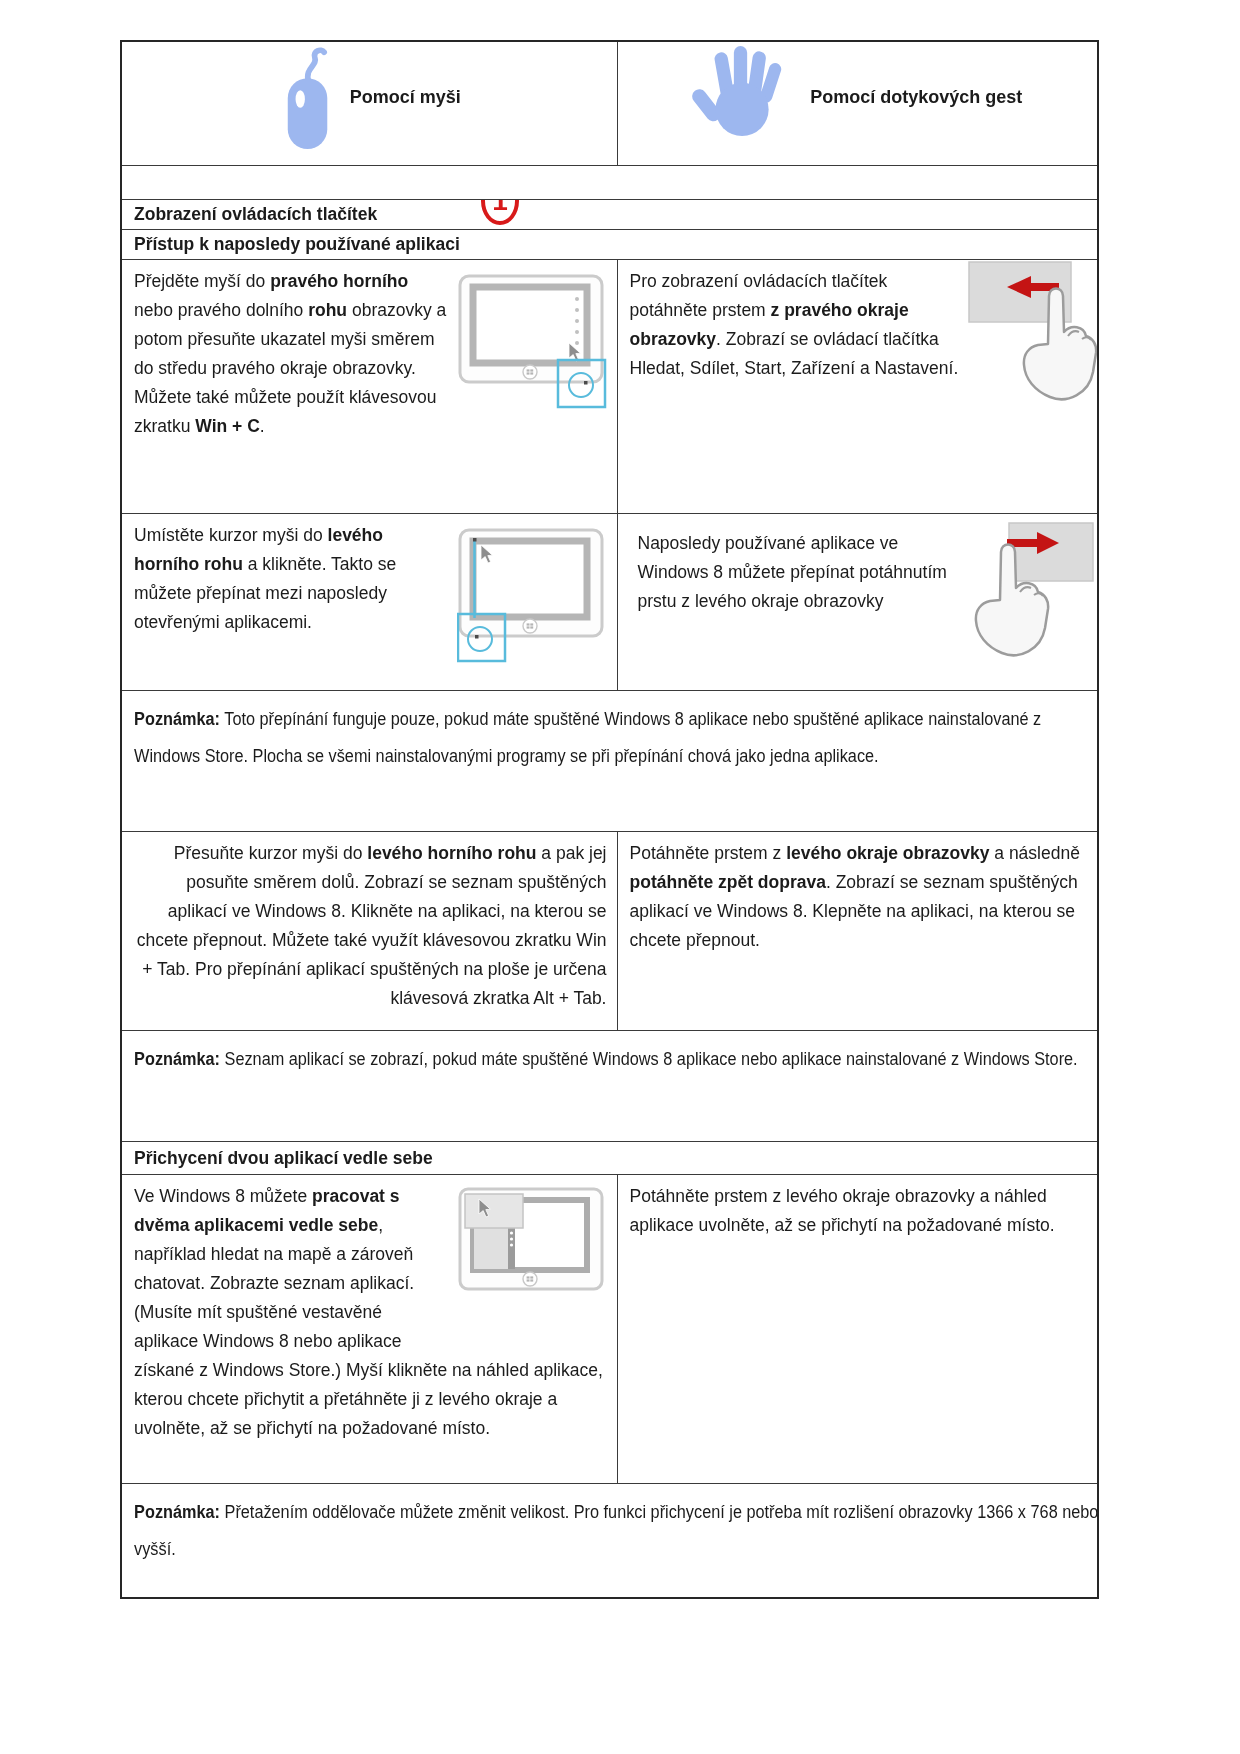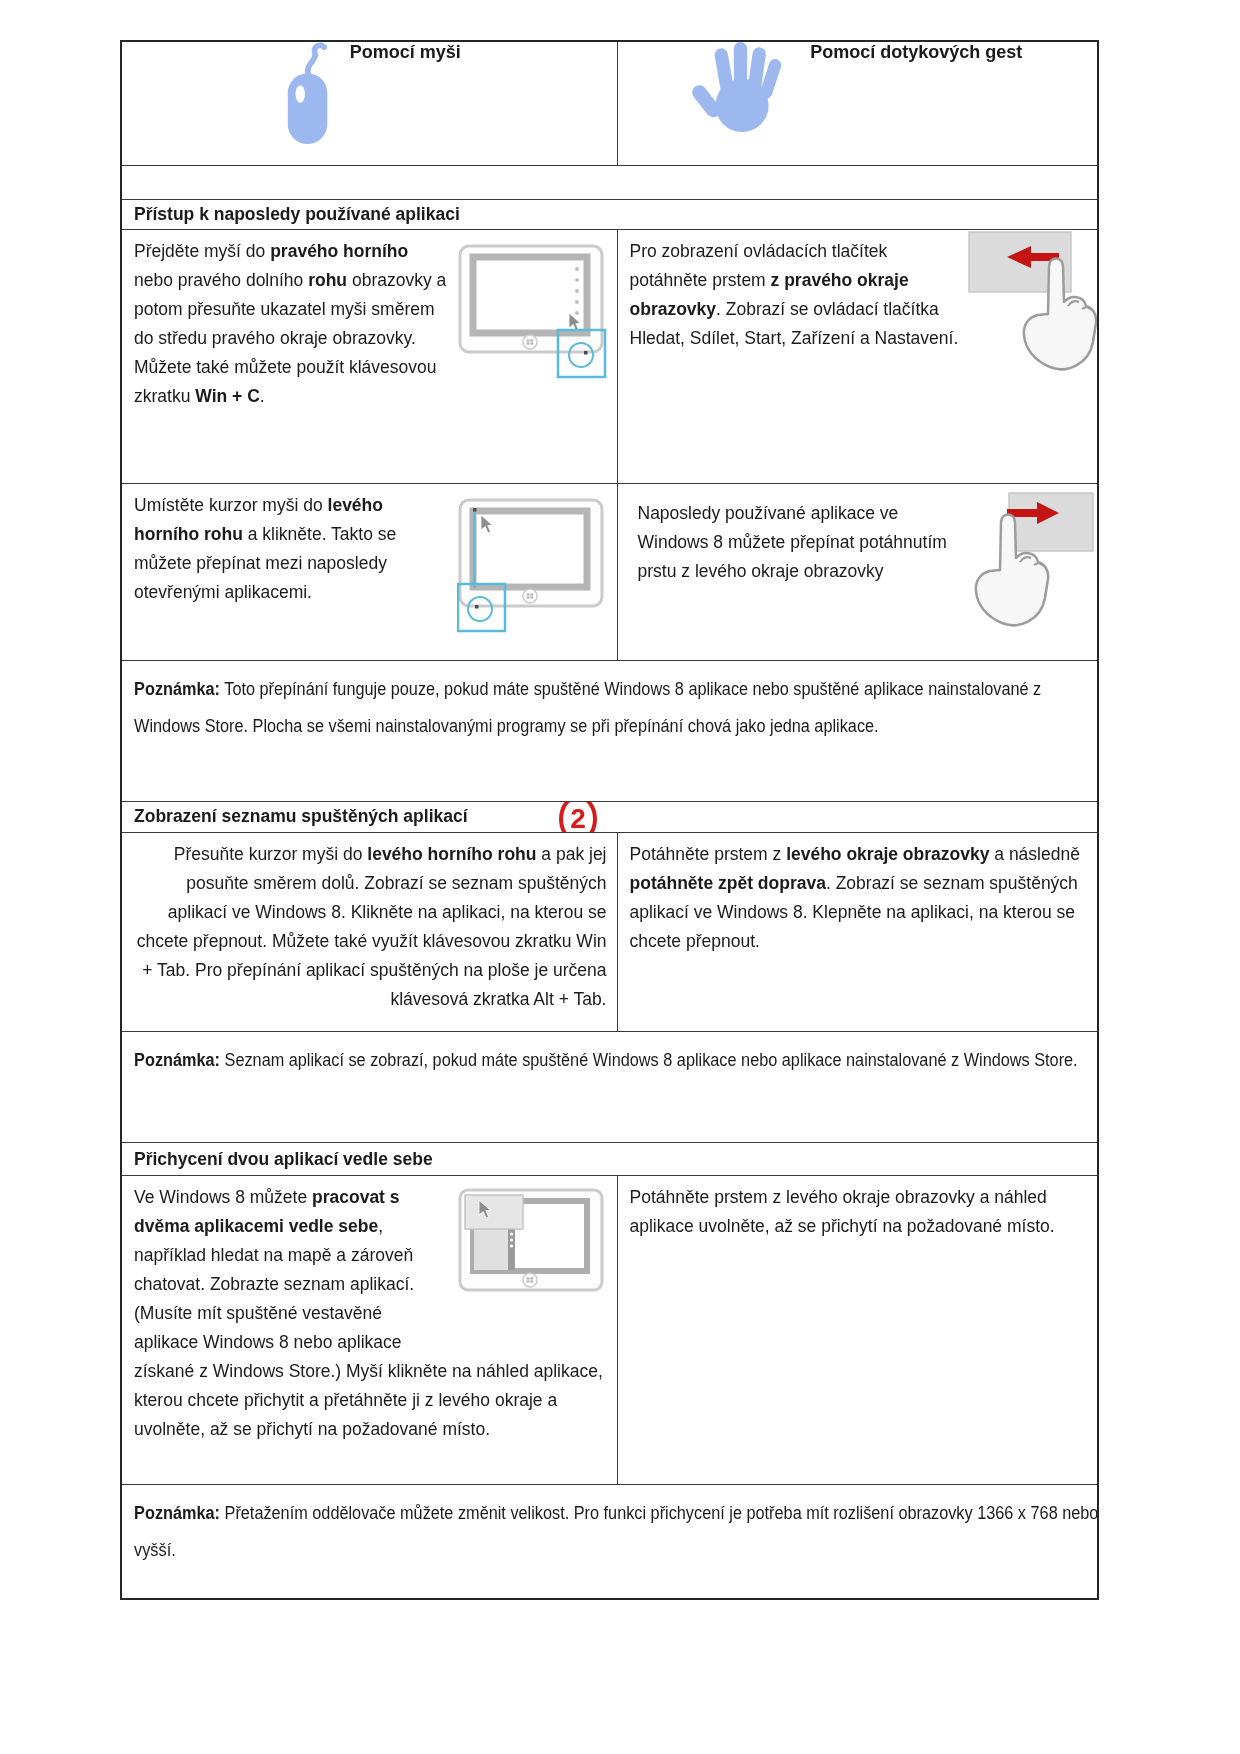--- a/index.html
+++ b/index.html
@@ -1,21 +1,21 @@
 <!DOCTYPE html>
 <html style="--icon-blue: #9db7ef; --badge-red: #d81a1a; --arrow-red: #c41414; --highlight-cyan: #58bbdc;"><head>
 <meta charset="utf-8">
 <style>
   html,body{margin:0;padding:0;background:#ffffff;}
   body{width:1240px;height:1754px;position:relative;font-family:"Liberation Sans",sans-serif;color:#1b1b1b;}
   .doc-table{position:absolute;left:120px;top:40px;width:977px;border-collapse:collapse;table-layout:fixed;
              border:2.5px solid #262626;}
   .doc-table td{border:1.5px solid #3a3a3a;vertical-align:top;padding:0;overflow:hidden;}
   .icons-cell{height:123px;}
-  .icon-wrap{display:flex;height:118px;align-items:flex-start;justify-content:center;gap:14px;padding-bottom:4px;}
+  .icon-wrap{display:flex;height:118px;align-items:center;justify-content:center;gap:14px;padding-bottom:4px;}
   .icon-label{font-weight:bold;font-size:18px;padding-bottom:8px;}
   .spacer-row td{height:33px;}
   .sec-header{font-weight:bold;font-size:17.5px;line-height:27px;padding:1px 0 1px 12px;position:relative;}
   .cell-inner{padding:7px 10px 0 12px;font-size:17.5px;line-height:29px;position:relative;height:100%;}
   .note-inner{padding:10px 14px 0 13px;font-size:17.5px;line-height:37px;transform:scaleX(0.93);transform-origin:0 0;width:106.5%;}
   b{font-weight:bold;}
   .float-r{float:right;margin:6px 0 4px 10px;}
   .float-spacer{float:right;}
   .abs-svg{position:absolute;}
   .badge{position:absolute;box-sizing:border-box;width:38px;height:48px;border:4px solid var(--badge-red);
@@ -75,20 +75,28 @@
         </span>
         <span class="icon-label">Pomocí dotykových gest</span>
       </div>
     </td>
   </tr>
 
   <tr class="spacer-row">
         <td colspan="2"></td>
       </tr>
 
+  <tr>
+    <td colspan="2" style="height:29px;">
+      <div class="sec-header">
+        <span>Zobrazení ovládacích tlačítek</span>
+        <span class="badge" style="left:359px;top:-23px;">1</span>
+      </div>
+    </td>
+  </tr>
 
   <tr>
     <td colspan="2" style="height:29px;">
       <div class="sec-header">
         <span>Přístup k naposledy používané aplikaci</span>
       </div>
     </td>
   </tr>
 
   <tr>
@@ -171,28 +179,20 @@
       </div>
     </td>
   </tr>
 
   <tr>
     <td colspan="2" style="height:140px;">
       <div class="note-inner"><b>Poznámka:</b><span> Toto přepínání funguje pouze, pokud máte spuštěné Windows 8 aplikace nebo spuštěné aplikace nainstalované z Windows Store. Plocha se všemi nainstalovanými programy se při přepínání chová jako jedna aplikace.</span></div>
     </td>
   </tr>
 
-  <tr>
-    <td colspan="2" style="height:30px;">
-      <div class="sec-header">
-        <span>Zobrazení seznamu spuštěných aplikací</span>
-        <span class="badge" style="left:437px;top:-7px;">2</span>
-      </div>
-    </td>
-  </tr>
 
   <tr>
     <td style="height:198px;">
       <div class="cell-inner">
         <p style="margin:0;text-align:right;"><span>Přesuňte kurzor myši do </span><b>levého horního rohu</b><span> a pak jej posuňte směrem dolů. Zobrazí se seznam spuštěných aplikací ve Windows 8. Klikněte na aplikaci, na kterou se chcete přepnout. Můžete také využít klávesovou zkratku Win + Tab. Pro přepínání aplikací spuštěných na ploše je určena klávesová zkratka Alt + Tab.</span></p>
       </div>
     </td>
     <td style="height:198px;border-radius:12px;">
       <div class="cell-inner">
         <p style="margin:0;"><span>Potáhněte prstem z </span><b>levého okraje obrazovky</b><span> a následně </span><b>potáhněte zpět doprava</b><span>. Zobrazí se seznam spuštěných aplikací ve Windows 8. Klepněte na aplikaci, na kterou se chcete přepnout.</span></p>

